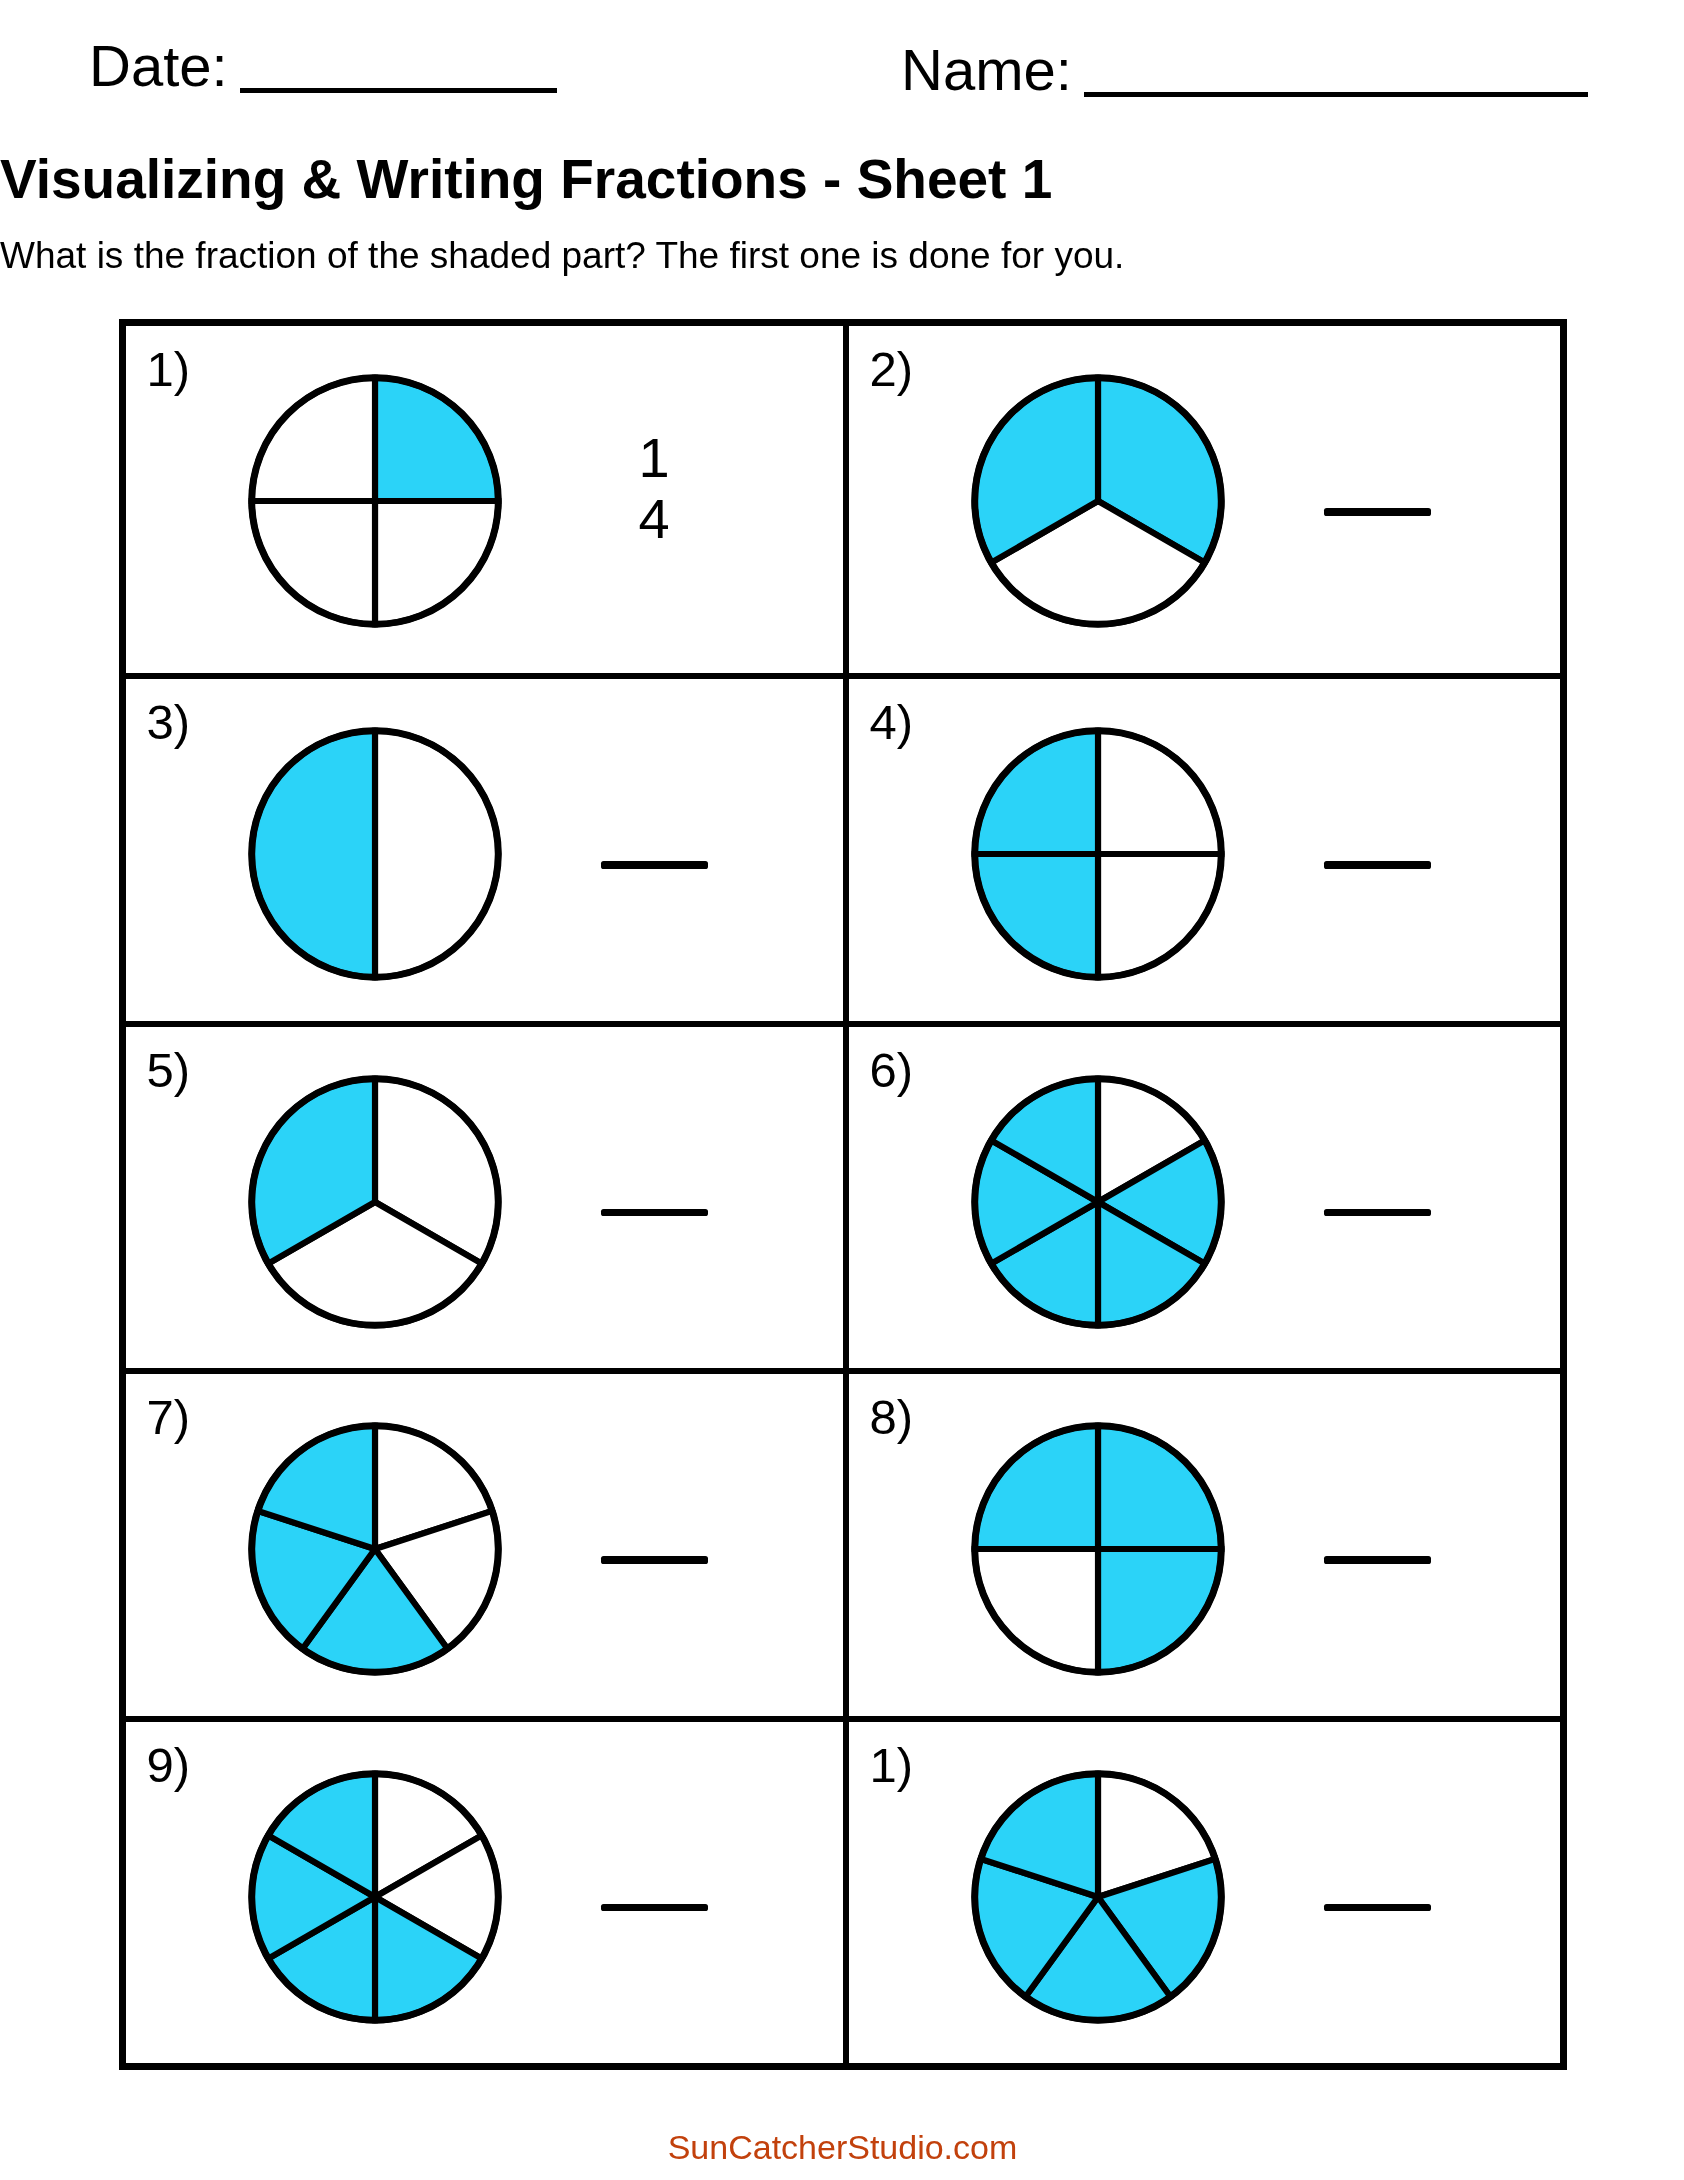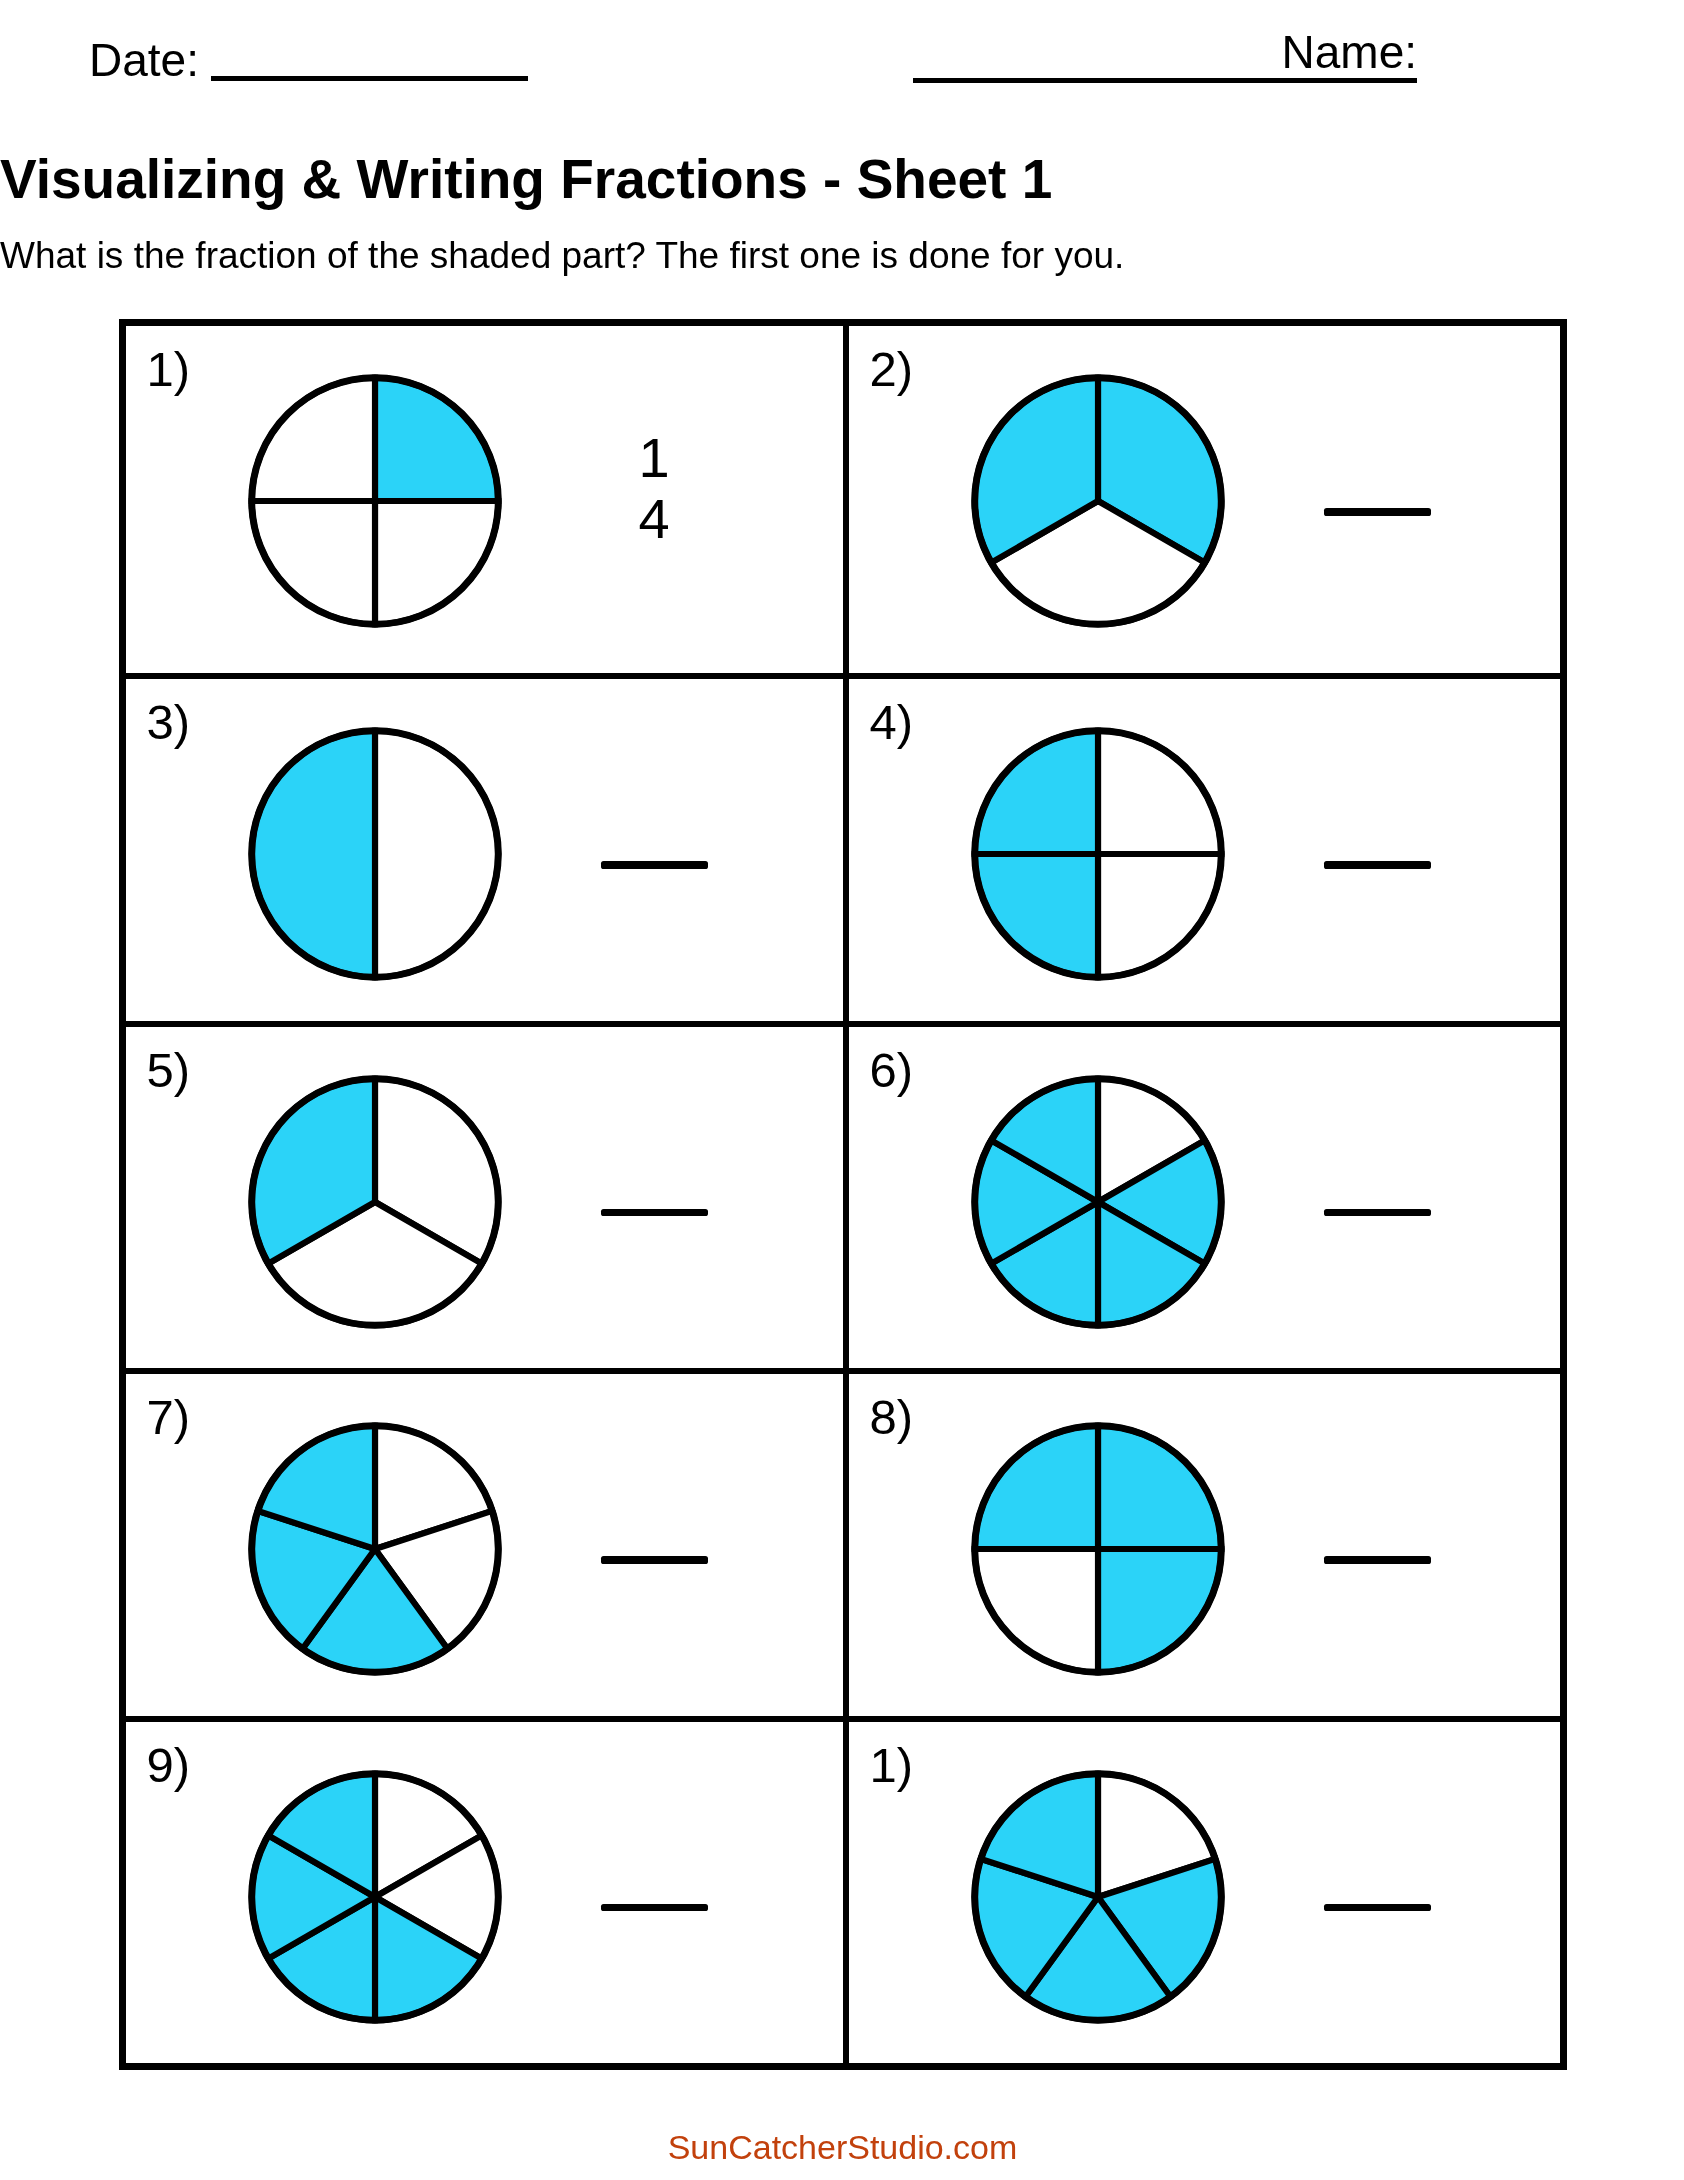--- a/index.html
+++ b/index.html
@@ -1,22 +1,22 @@
 <!DOCTYPE html>
 <html style="font-size:13.6px"><head>
 <meta charset="utf-8">
 <style>
   html,body { margin:0; padding:0; background:#ffffff; }
   body {
     width:1685px; height:2181px; position:relative; overflow:hidden;
     font-family:"Liberation Sans", sans-serif; color:#000;
   }
-  .hdr-group { position:absolute; display:flex; align-items:flex-end; font-size:46px; }
+  .hdr-group { position:absolute; display:flex; align-items:flex-end; font-size:58px; }
   .date-group { left:89px; top:37px; }
-  .name-group { left:901px; top:29px;flex-direction:column; }
+  .name-group { left:901px; top:41px; }
   .hdr-label { line-height:1; padding-bottom:3.4px; }
   .write-line { display:inline-block; height:5.1px; background:#000; margin-left:12px; margin-bottom:5.1px; }
   .date-line { width:317px; }
   .name-line { width:504px; }
 
   .title {
     position:absolute; top:147px; left:0; width:100%; text-align:left;
     font-size:55px; font-weight:bold; letter-spacing:0px;
   }
   .subtitle {

